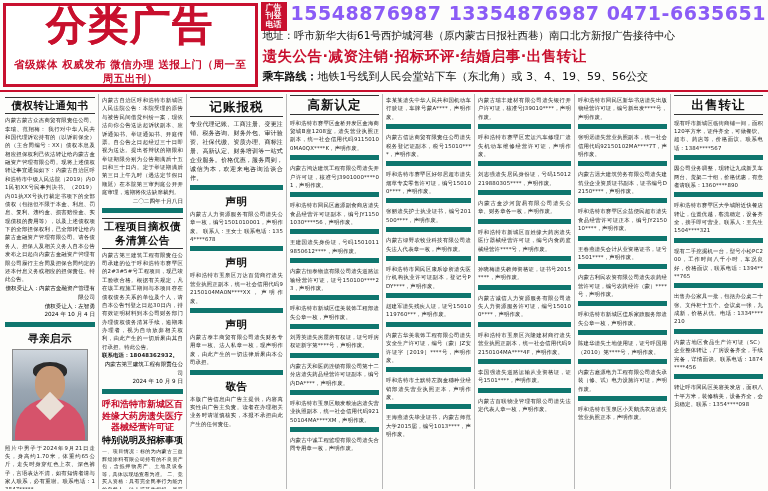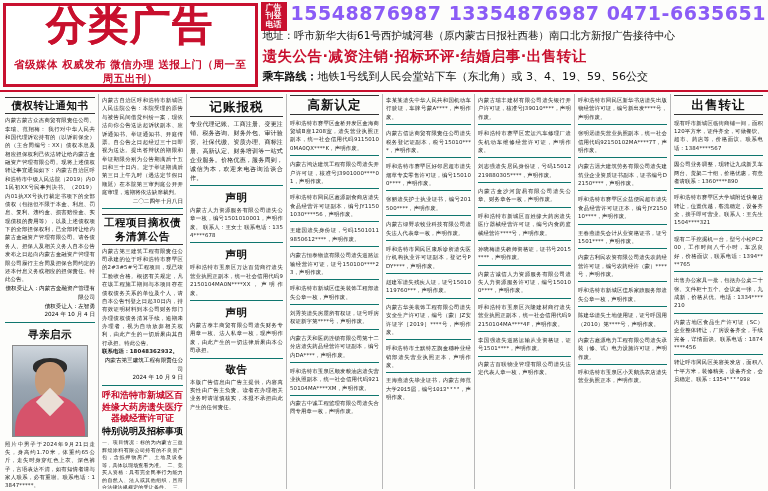--- a/index.html
+++ b/index.html
@@ -122,25 +122,25 @@
   .c1 { width: 96px; }
   .c2 { width: 88px; }
   .c3 { width: 100px; }
   .c4 { width: 96px; }
   .c5 { width: 92px; }
   .c6 { width: 100px; }
   .c7 { width: 96px; }
   .c8 { width: 96px; }
 
   .ad {
-    border-bottom: 1px solid #0f766e;
+    border-bottom: 5px solid #0f766e;
     padding: 2px 0 3px 0;
     margin-bottom: 2px;
   }
-  .ad.noline { border-bottom: none; font-family: Liberation Mono, monospace; }
+  .ad.noline { border-bottom: none; }
 
   .hd {
     font-weight: bold;
     text-align: center;
     color: #111;
     line-height: 1.25;
     margin: 1px 0 2px 0;
   }
   .hd-xl { font-size: 12.5px; letter-spacing: 1px; }
   .hd-lg { font-size: 10.5px; letter-spacing: 0.5px; }

